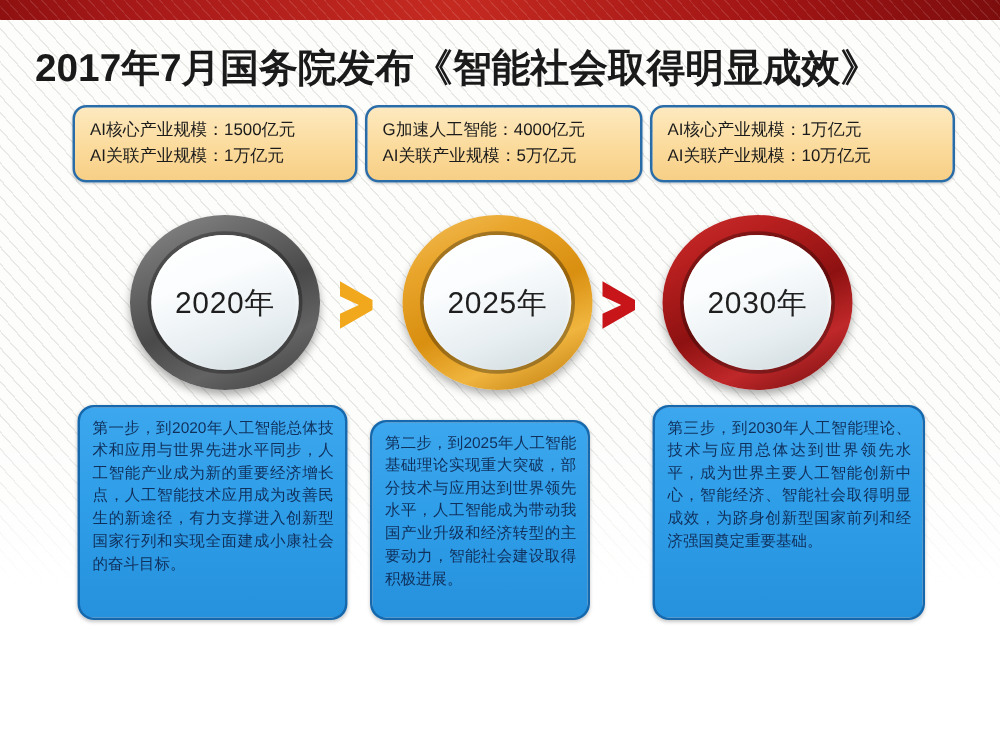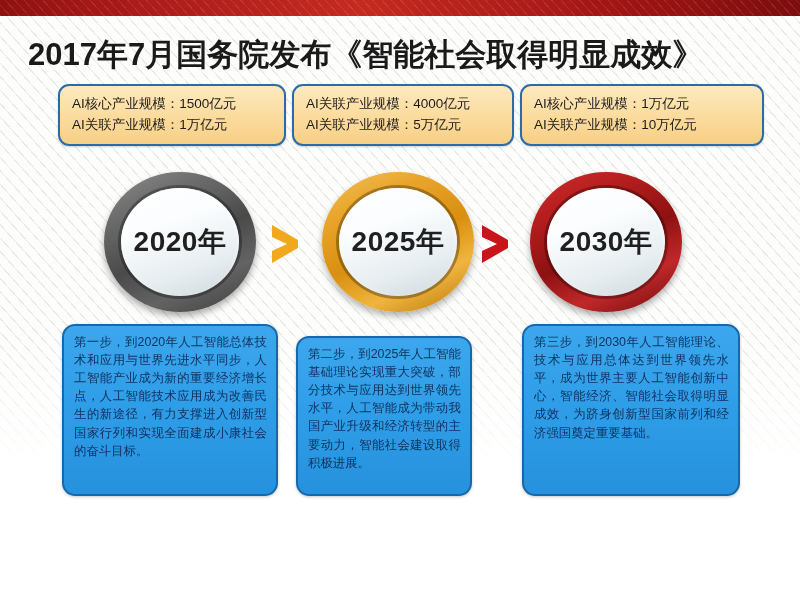--- a/index.html
+++ b/index.html
@@ -151,23 +151,23 @@
     position: absolute;
     left: 17px; top: 16px; right: 17px; bottom: 16px;
     border-radius: 50%;
     background: linear-gradient(160deg, #ffffff 0%, #fbfdfe 34%, #e6edf0 72%, #cdd8dc 100%);
     display: flex;
     align-items: center;
     justify-content: center;
     box-shadow: inset 0 2px 4px rgba(255,255,255,0.9);
   }
   .year {
-    font-size: 28px;
+    font-size: 24px;
     color: #1f1f1f;
-    font-weight: bold;
+    font-weight: normal;
     letter-spacing: 0.5px;
   }
 
   
   .chev {
     position: absolute;
     top: 222px;
     width: 34px;
     height: 44px;
     z-index: 6;
@@ -240,21 +240,21 @@
 
   <div class="canvas"></div>
 
   <div class="title">2017年7月国务院发布《智能社会取得明显成效》</div>
 
   <div class="card card-1">
     <div class="card-line">AI核心产业规模：1500亿元</div>
     <div class="card-line">AI关联产业规模：1万亿元</div>
   </div>
   <div class="card card-2">
-    <div class="card-line">AI关联产业规模：4000亿元</div>
+    <div class="card-line">G加速人工智能：4000亿元</div>
     <div class="card-line">AI关联产业规模：5万亿元</div>
   </div>
   <div class="card card-3">
     <div class="card-line">AI核心产业规模：1万亿元</div>
     <div class="card-line">AI关联产业规模：10万亿元</div>
   </div>
 
   <div class="circle-wrap c1">
     <div class="ring ring-gray"></div>
     <div class="ring-inner-shadow"></div>

